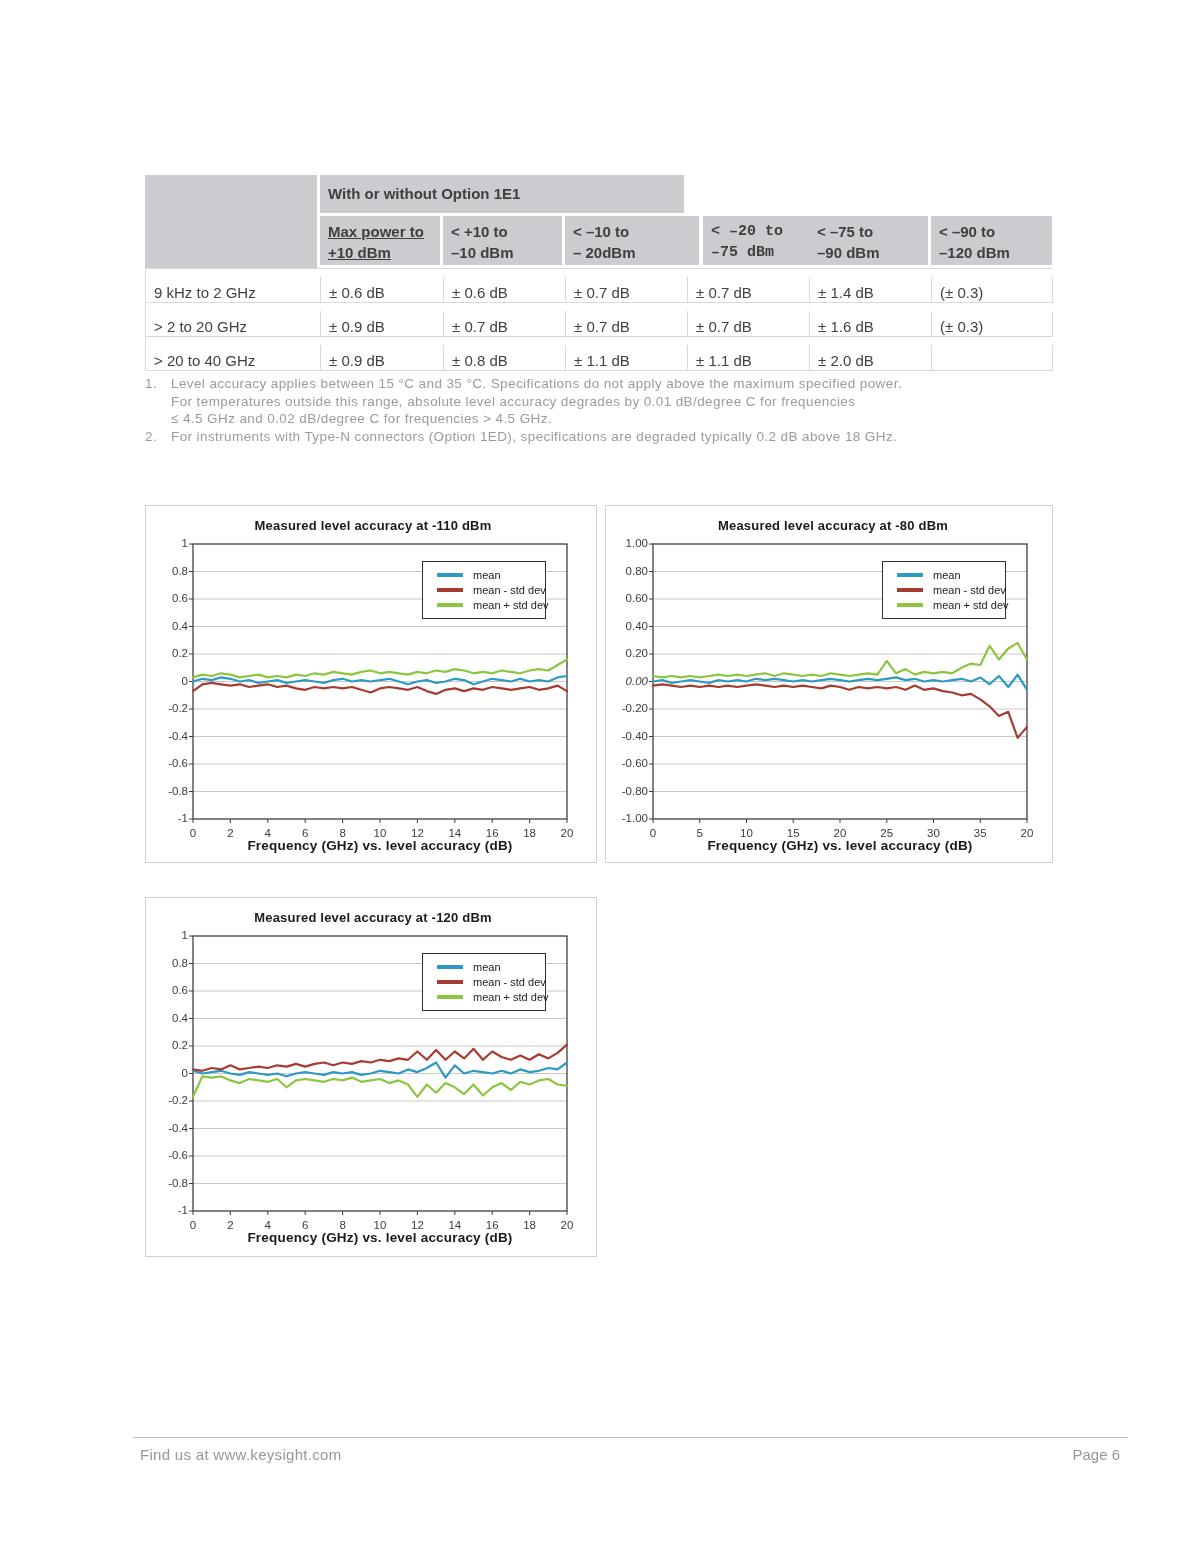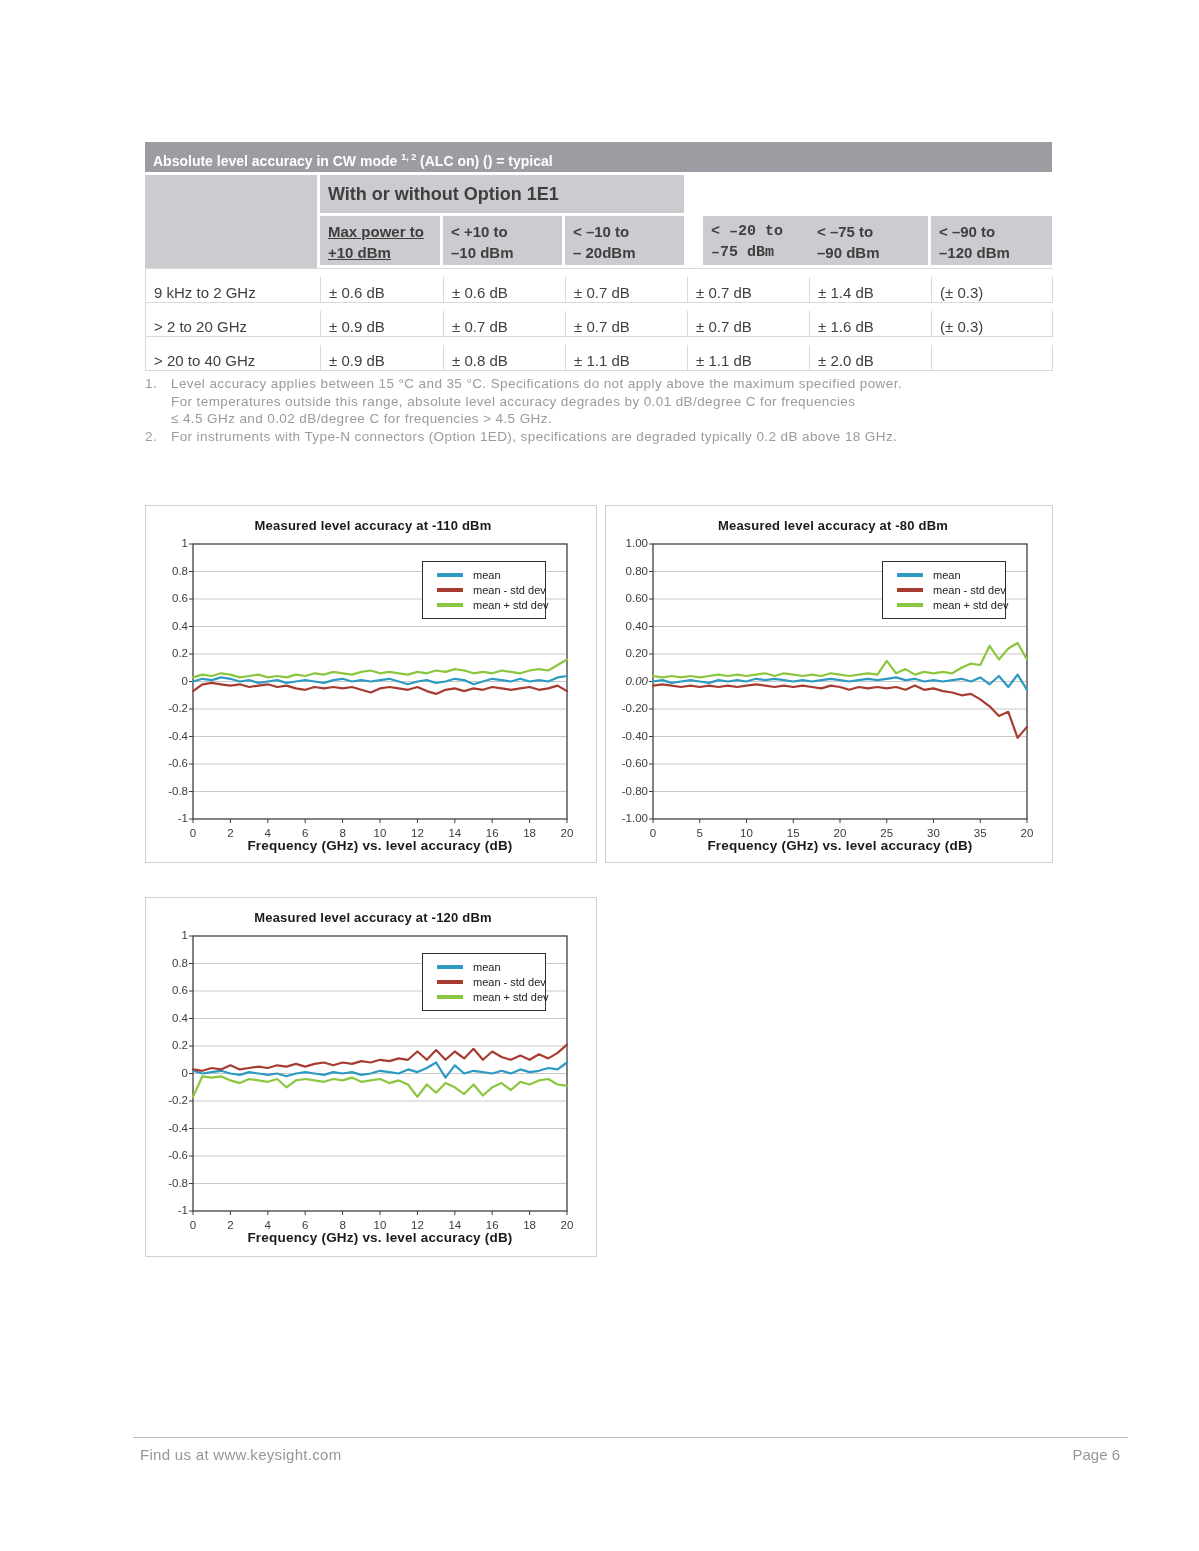--- a/index.html
+++ b/index.html
@@ -5,21 +5,21 @@
   html,body{margin:0;padding:0;background:#fff;}
   body{width:1199px;height:1551px;position:relative;font-family:"Liberation Sans",sans-serif;}
   .abs{position:absolute;}
 
   
   #spec-table{left:145px;top:142px;width:907px;height:228px;}
   .t-titlebar{left:0;top:0;width:907px;height:30px;background:#9d9ca2;color:#fff;
     font-size:14px;font-weight:bold;line-height:30px;padding-left:8px;box-sizing:border-box;}
   .t-titlebar sup{font-size:9px;}
   .t-blank{left:0;top:33px;width:172px;height:93px;background:#cbcbd0;}
-  .t-group{background:#cbcbd0;color:#3f3f3f;font-weight:bold;font-size:18px;
+  .t-group{background:#cbcbd0;color:#3f3f3f;font-weight:bold;font-size:15px;
     line-height:38px;padding-left:8px;box-sizing:border-box;height:38px;top:33px;}
   .t-colhead{background:#cbcbd0;color:#3f3f3f;font-weight:bold;font-size:15px;
     line-height:21px;padding:5px 0 0 8px;box-sizing:border-box;height:49px;top:74px;
     white-space:pre-line;}
   .t-body{left:0;top:126px;width:907px;border-top:1px solid #d9d9d9;border-left:1px solid #d9d9d9;}
   .t-row{display:flex;width:907px;height:34px;box-sizing:border-box;}
   .t-cell{border-right:1px solid #d9d9d9;border-bottom:1px solid #d9d9d9;box-sizing:border-box;
     font-size:15px;color:#414141;line-height:32px;padding-left:8px;overflow:hidden;white-space:nowrap;margin-top:8px;}
 
   
@@ -44,31 +44,30 @@
 
   
   #footer-rule{left:133px;top:1437px;width:995px;height:1px;background:#bcbcbc;}
   #footer-left{left:140px;top:1446px;font-size:15px;color:#969696;letter-spacing:0.3px;}
   #footer-right{left:900px;top:1446px;width:220px;text-align:right;font-size:15px;color:#969696;}
 </style>
 </head>
 <body>
 
 <div id="spec-table" class="abs">
-  <div class="abs t-titlebar"><span>Absolute level accuracy in CW mode </span><sup>1, 2</sup><span> (ALC on) () = typical</span></div>
 
   <div class="abs t-blank"></div>
 
   <div class="abs t-group" style="left:175px;width:364px;">With or without Option 1E1</div>
 
   <div class="abs t-colhead" style="left:175px;width:120px;text-decoration:underline;">Max power to
 +10 dBm</div>
   <div class="abs t-colhead" style="left:298px;width:119px;">&lt; +10 to
 –10 dBm</div>
-  <div class="abs t-colhead" style="left:420px;width:119px;">&lt; –10 to
+  <div class="abs t-colhead" style="left:420px;width:134px;">&lt; –10 to
 – 20dBm</div>
   <div class="abs t-colhead" style="left:558px;width:117px;font-family:Liberation Mono, monospace;">&lt; –20 to
 –75 dBm</div>
   <div class="abs t-colhead" style="left:664px;width:119px;">&lt; –75 to
 –90 dBm</div>
   <div class="abs t-colhead" style="left:786px;width:121px;">&lt; –90 to
 –120 dBm</div>
 
   <div class="abs t-body">
     <div class="t-row">

